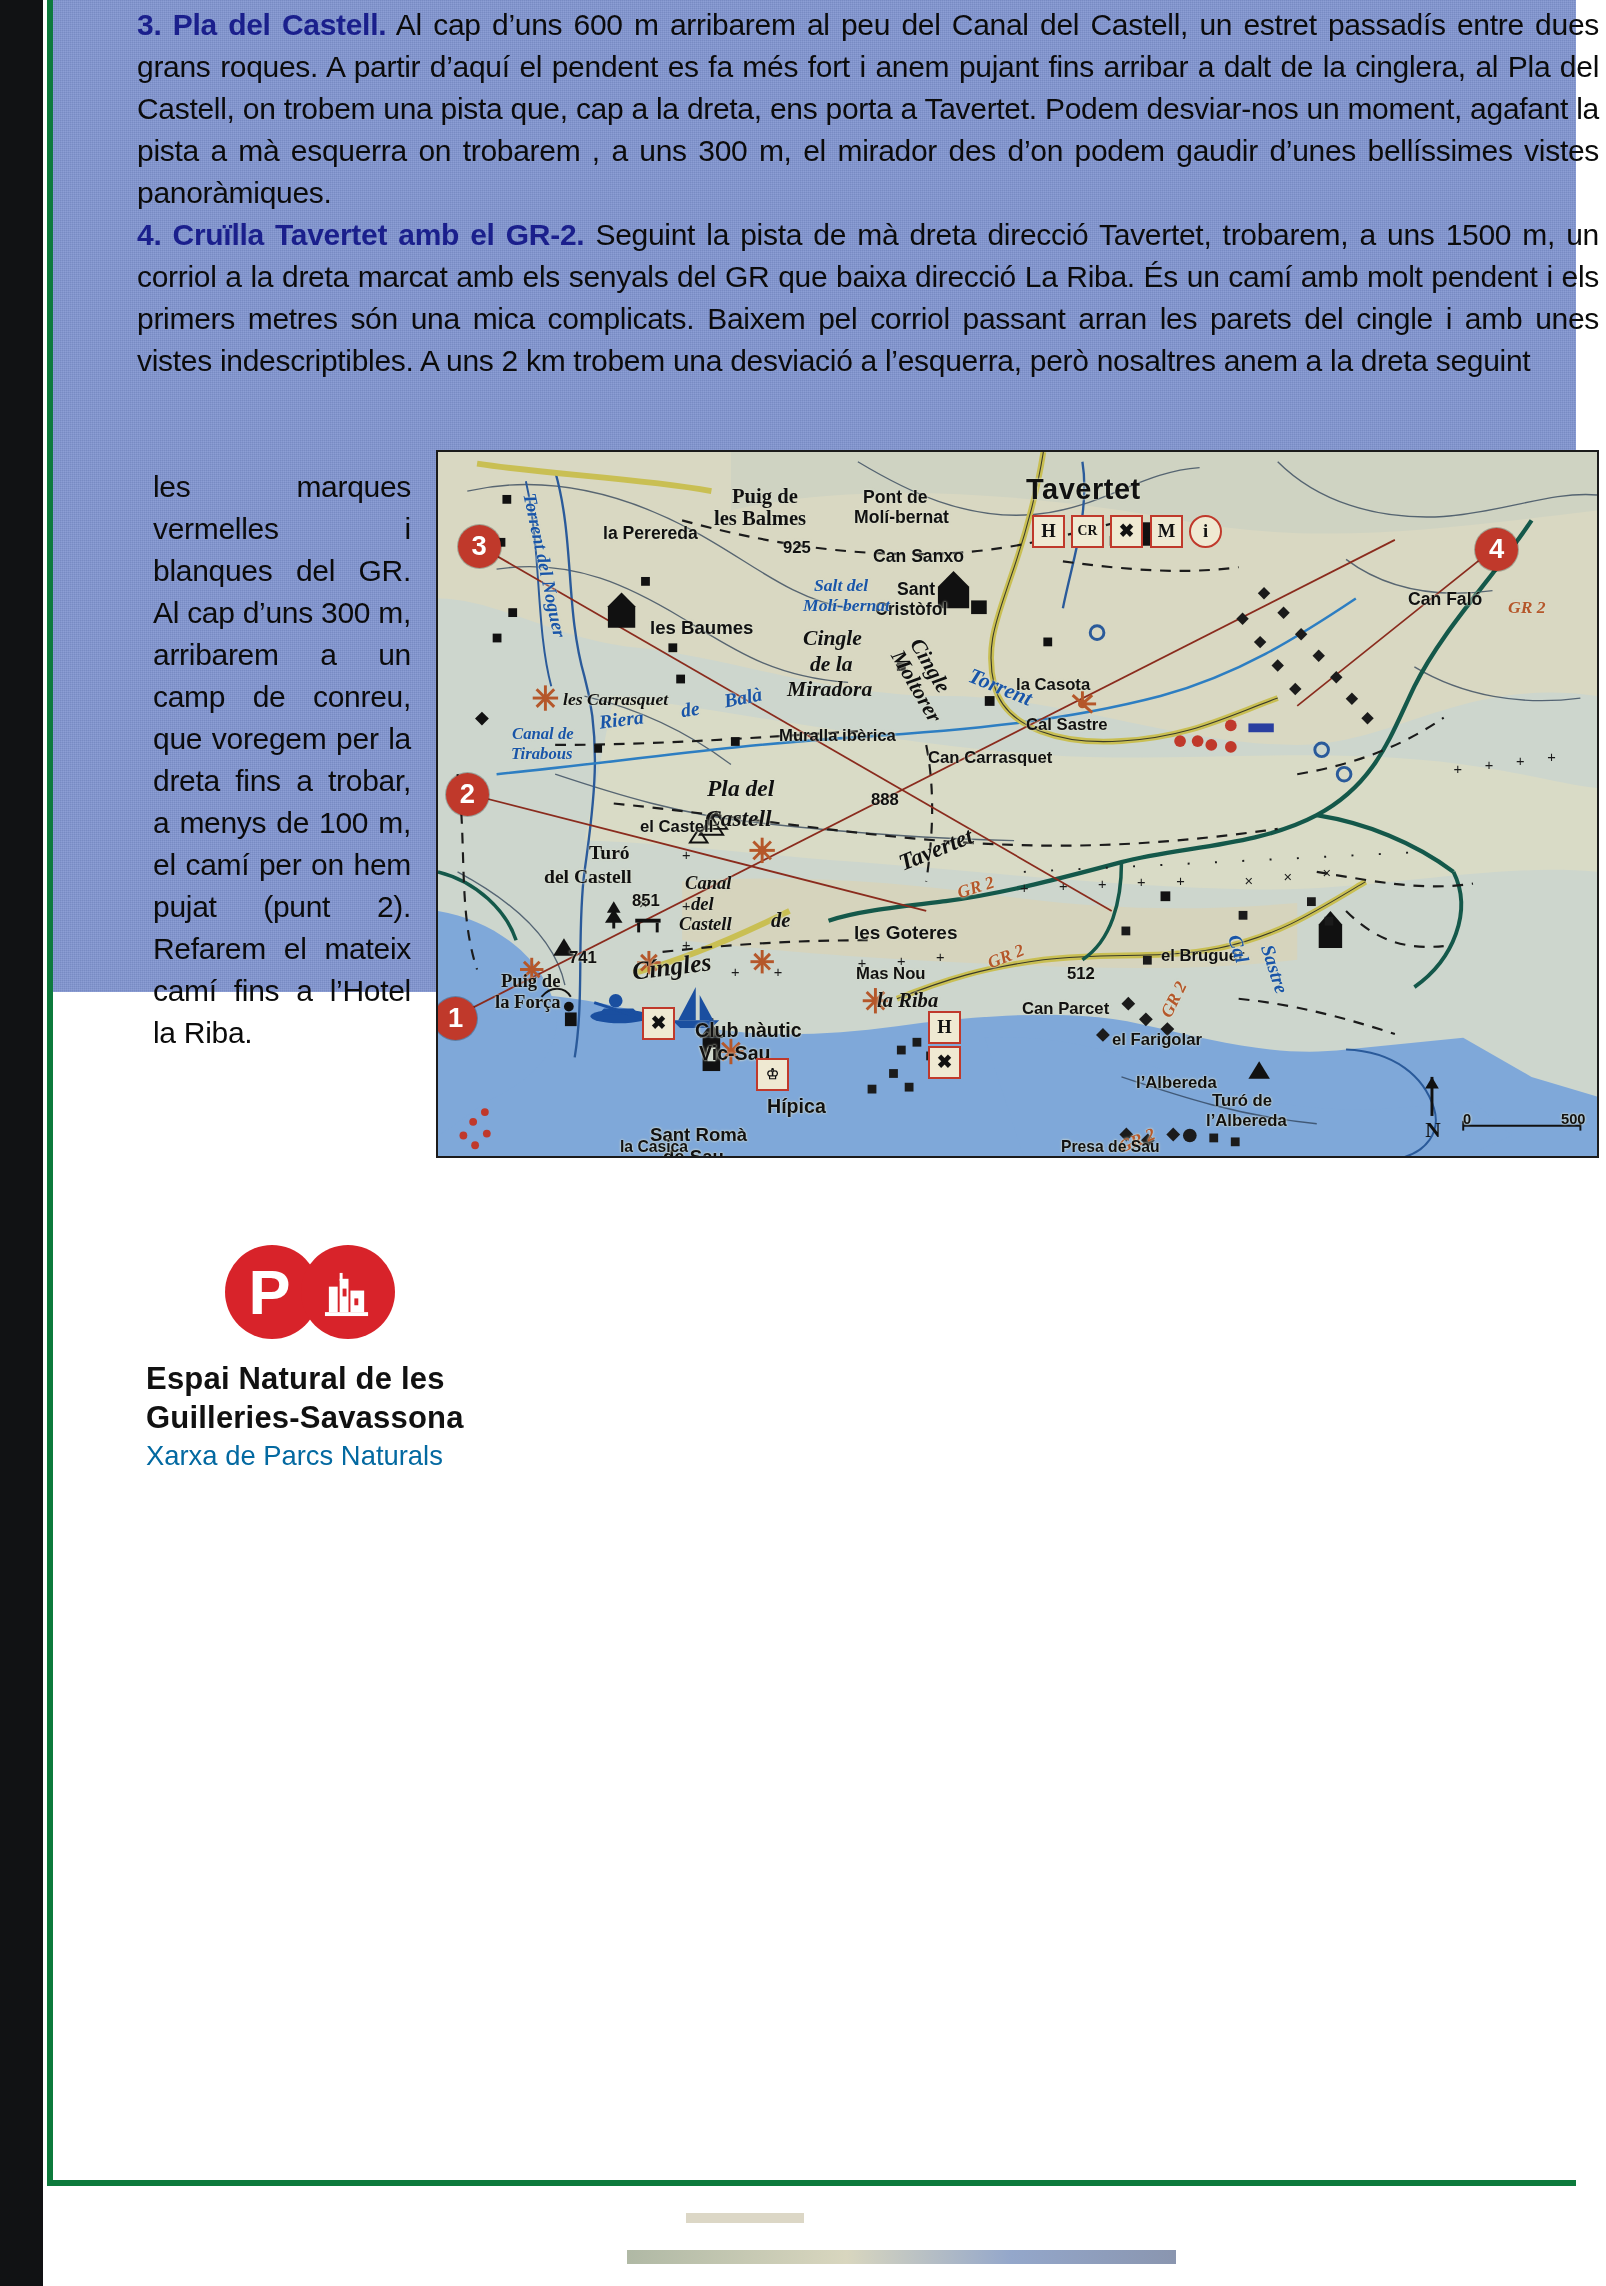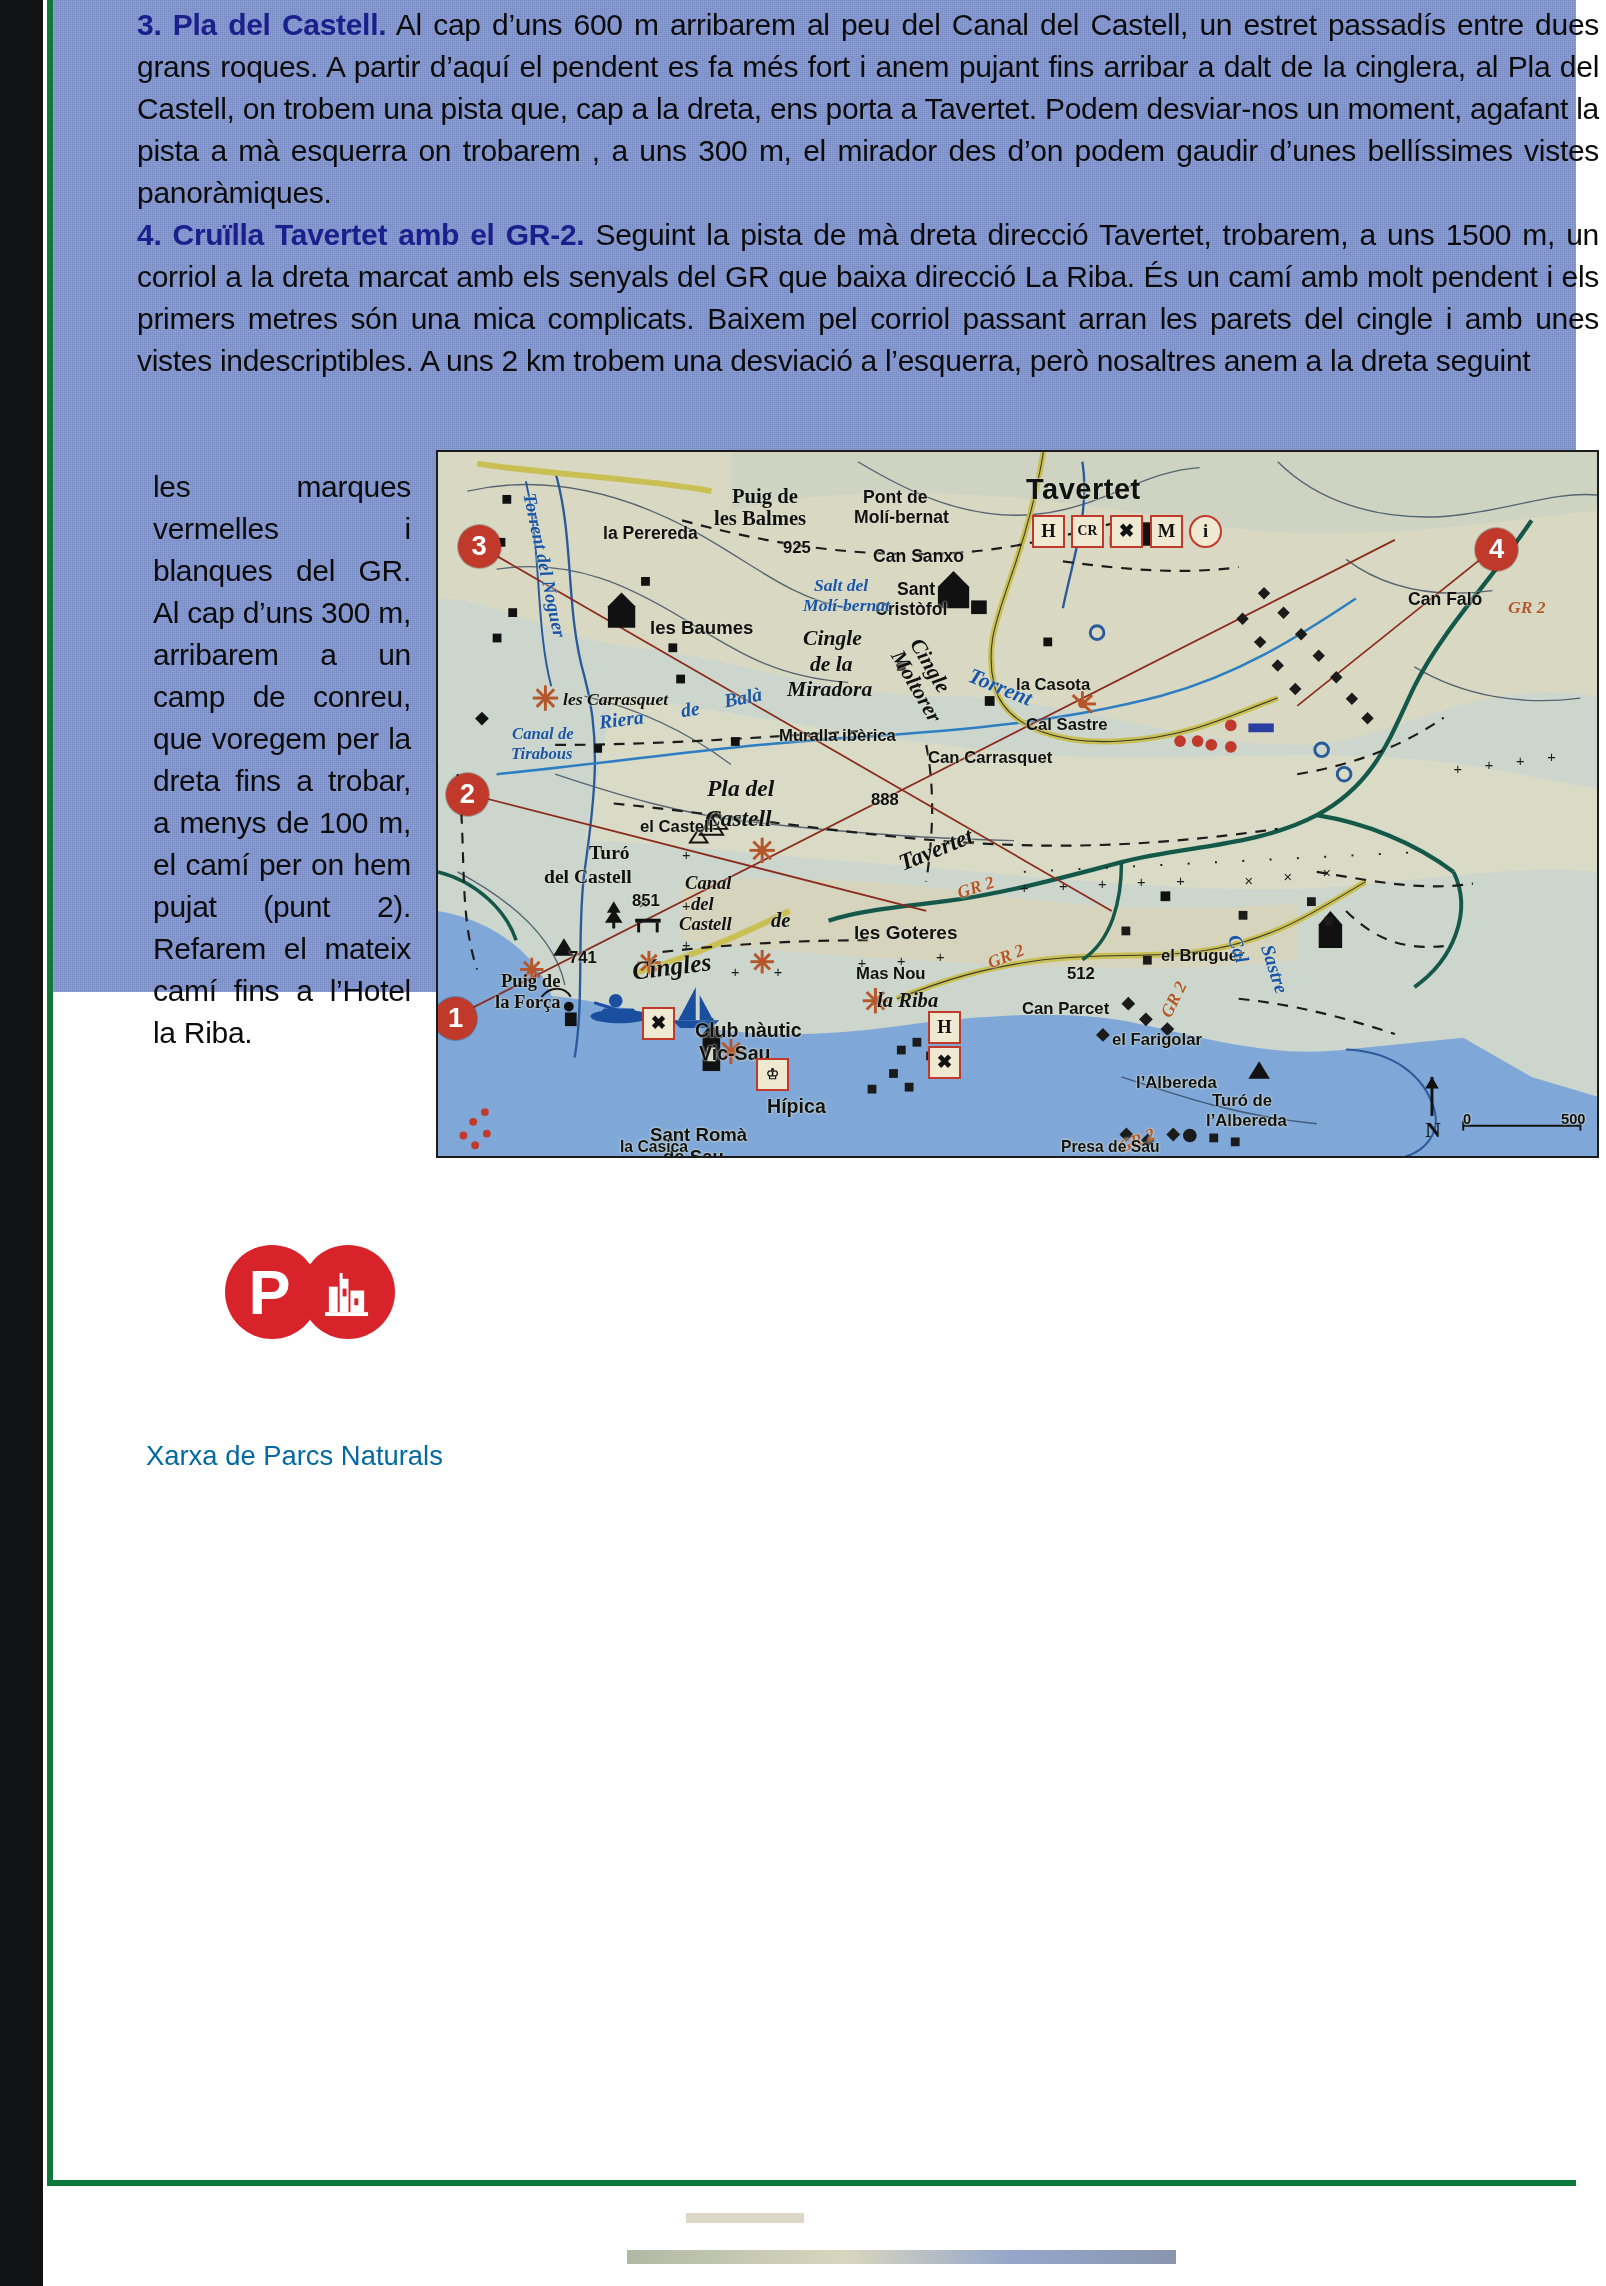--- a/index.html
+++ b/index.html
@@ -602,20 +602,24 @@
           <rect x="32" y="22" width="14" height="22"></rect>
           <rect x="6" y="44" width="44" height="4"></rect>
           <rect x="21" y="4" width="3" height="8"></rect>
         </g>
         <g fill="#d8232a">
           <rect x="24" y="20" width="4" height="8"></rect>
           <rect x="36" y="30" width="4" height="7"></rect>
         </g>
       </svg>
     </div>
+    <div class="footer-title">
+      <span>Espai Natural de les</span><br>
+      <span>Guilleries-Savassona</span>
+    </div>
     <div class="footer-sub">Xarxa de Parcs Naturals</div>
   </div>
 
   <div class="bottom-strip"></div>
   <div class="strip-dark"></div>
   <div class="strip-smudge"></div>
   <div class="strip-smudge2"></div>
 </div>
 
 

